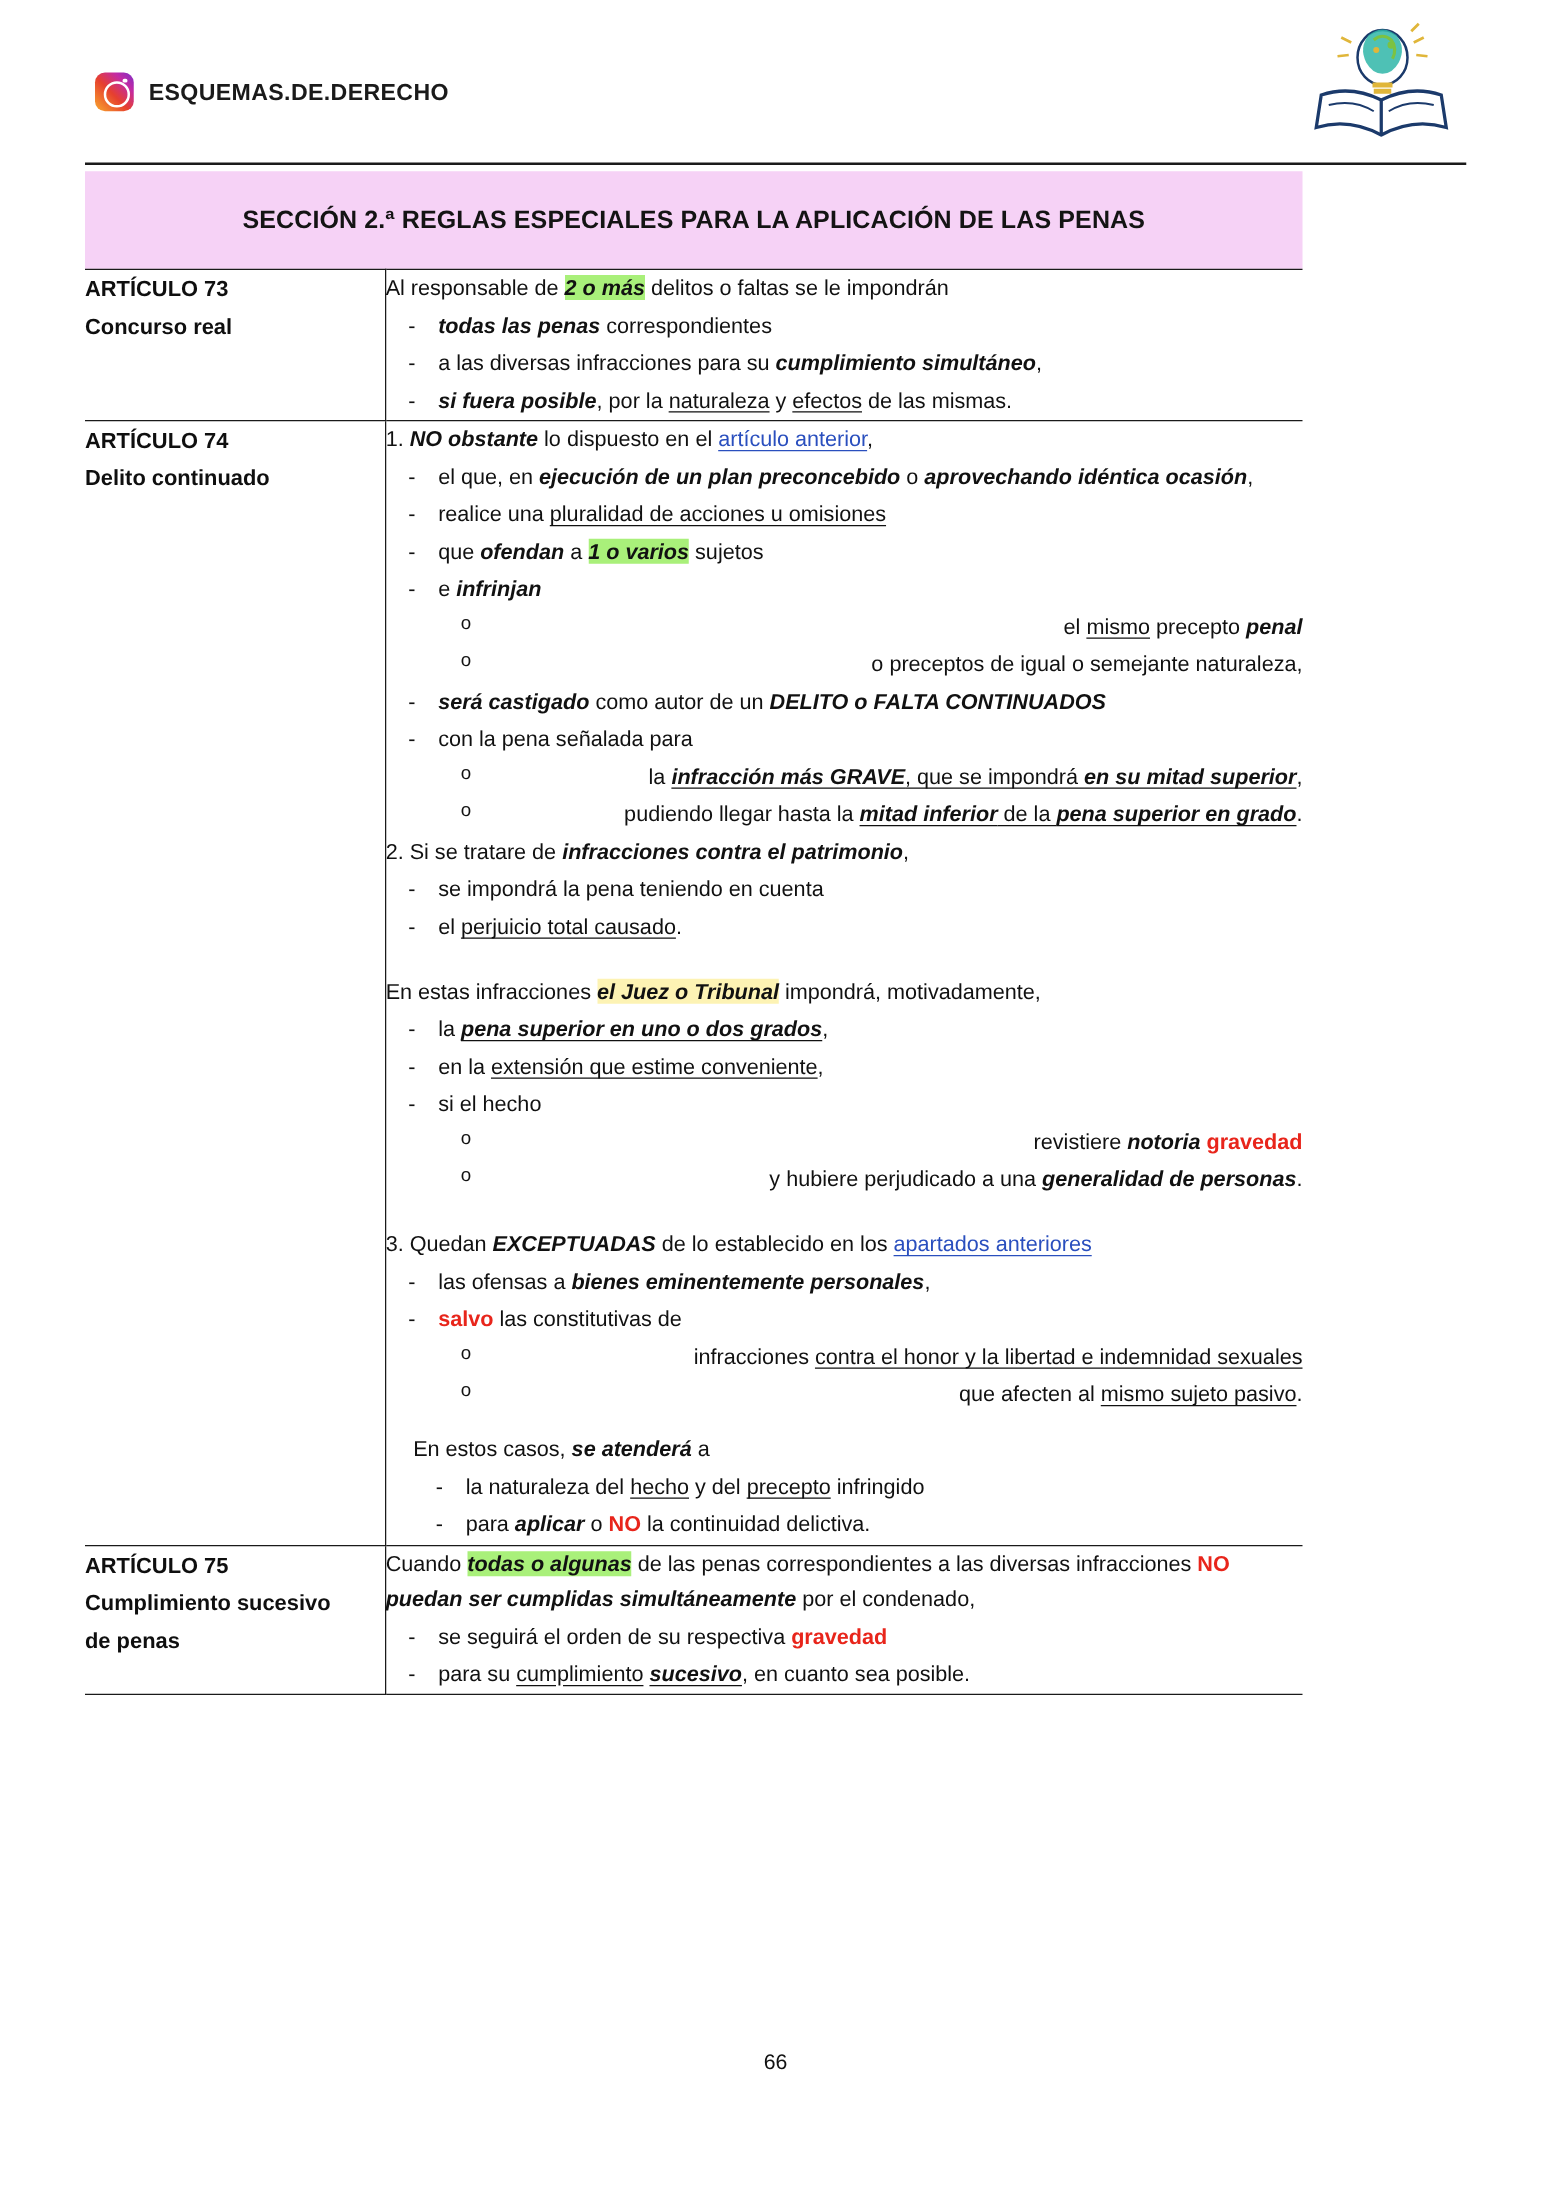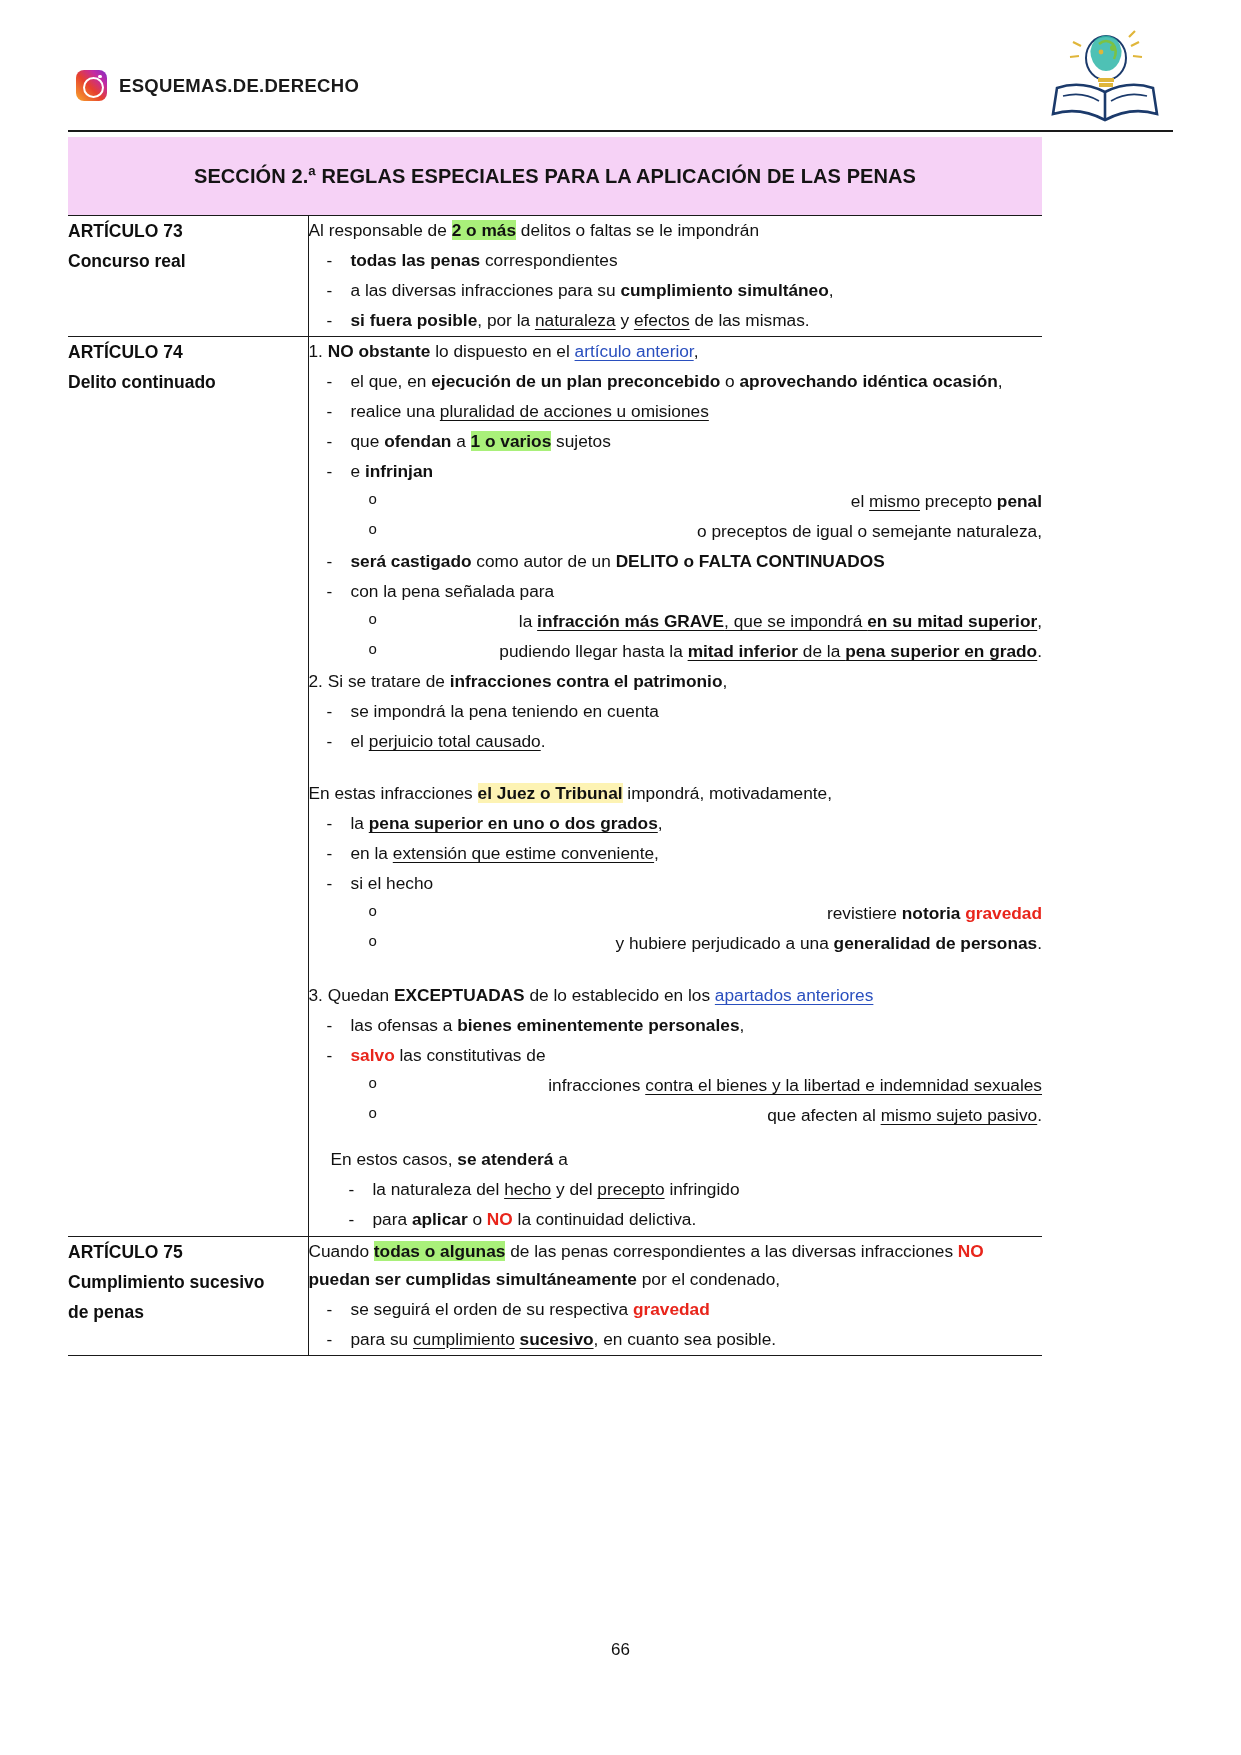--- a/index.html
+++ b/index.html
@@ -14,21 +14,21 @@
   .page {
     position: relative;
     width: 1241px;
     height: 1755px;
     padding: 0;
   }
 
   
   .header {
     position: absolute;
-    left: 0; top: 12px;
+    left: 0; top: 0;
     width: 1241px;
     height: 130px;
   }
   .brand {
     position: absolute;
     left: 76px; top: 58px;
     display: flex;
     align-items: center;
     gap: 12px;
   }
@@ -125,21 +125,21 @@
   }
 
   
   .body {
     font-size: 17.3px;
     line-height: 1.62;
     color: #111111;
   }
   .body p { margin: 0 0 2px 0; }
   .para { margin-bottom: 4px; }
-  b, .b { font-weight: bold; }
+  b, .b { font-weight: bold; font-style: italic; }
   u, .u { text-decoration: underline; text-underline-offset: 2.5px; }
   .hl-green { background: #a9f07a; }
   .hl-yellow { background: #fdf3b4; }
   .red { color: #e8251b; font-weight: bold; }
   .blue-link { color: #2a4fbe; text-decoration: underline; text-underline-offset: 2.5px; }
 
   ul.dash, ul.circ {
     list-style: none;
     margin: 0;
     padding: 0;
@@ -337,21 +337,21 @@
             <span>3. </span><span>Quedan </span><b>EXCEPTUADAS</b><span> de lo establecido en los </span><span class="blue-link">apartados anteriores</span>
           </p>
           <ul class="dash">
             <li>
               <span>las ofensas a </span><b>bienes eminentemente personales</b><span>,</span>
             </li>
             <li>
               <span class="red">salvo</span><span> las constitutivas de</span>
               <ul class="circ">
                 <li>
-                  <span>infracciones </span><u>contra el bienes y la libertad e indemnidad sexuales</u>
+                  <span>infracciones </span><u>contra el honor y la libertad e indemnidad sexuales</u>
                 </li>
                 <li>
                   <span>que afecten al </span><u>mismo sujeto pasivo</u><span>.</span>
                 </li>
               </ul>
             </li>
           </ul>
 
           <div class="spacer-sm"></div>
 

